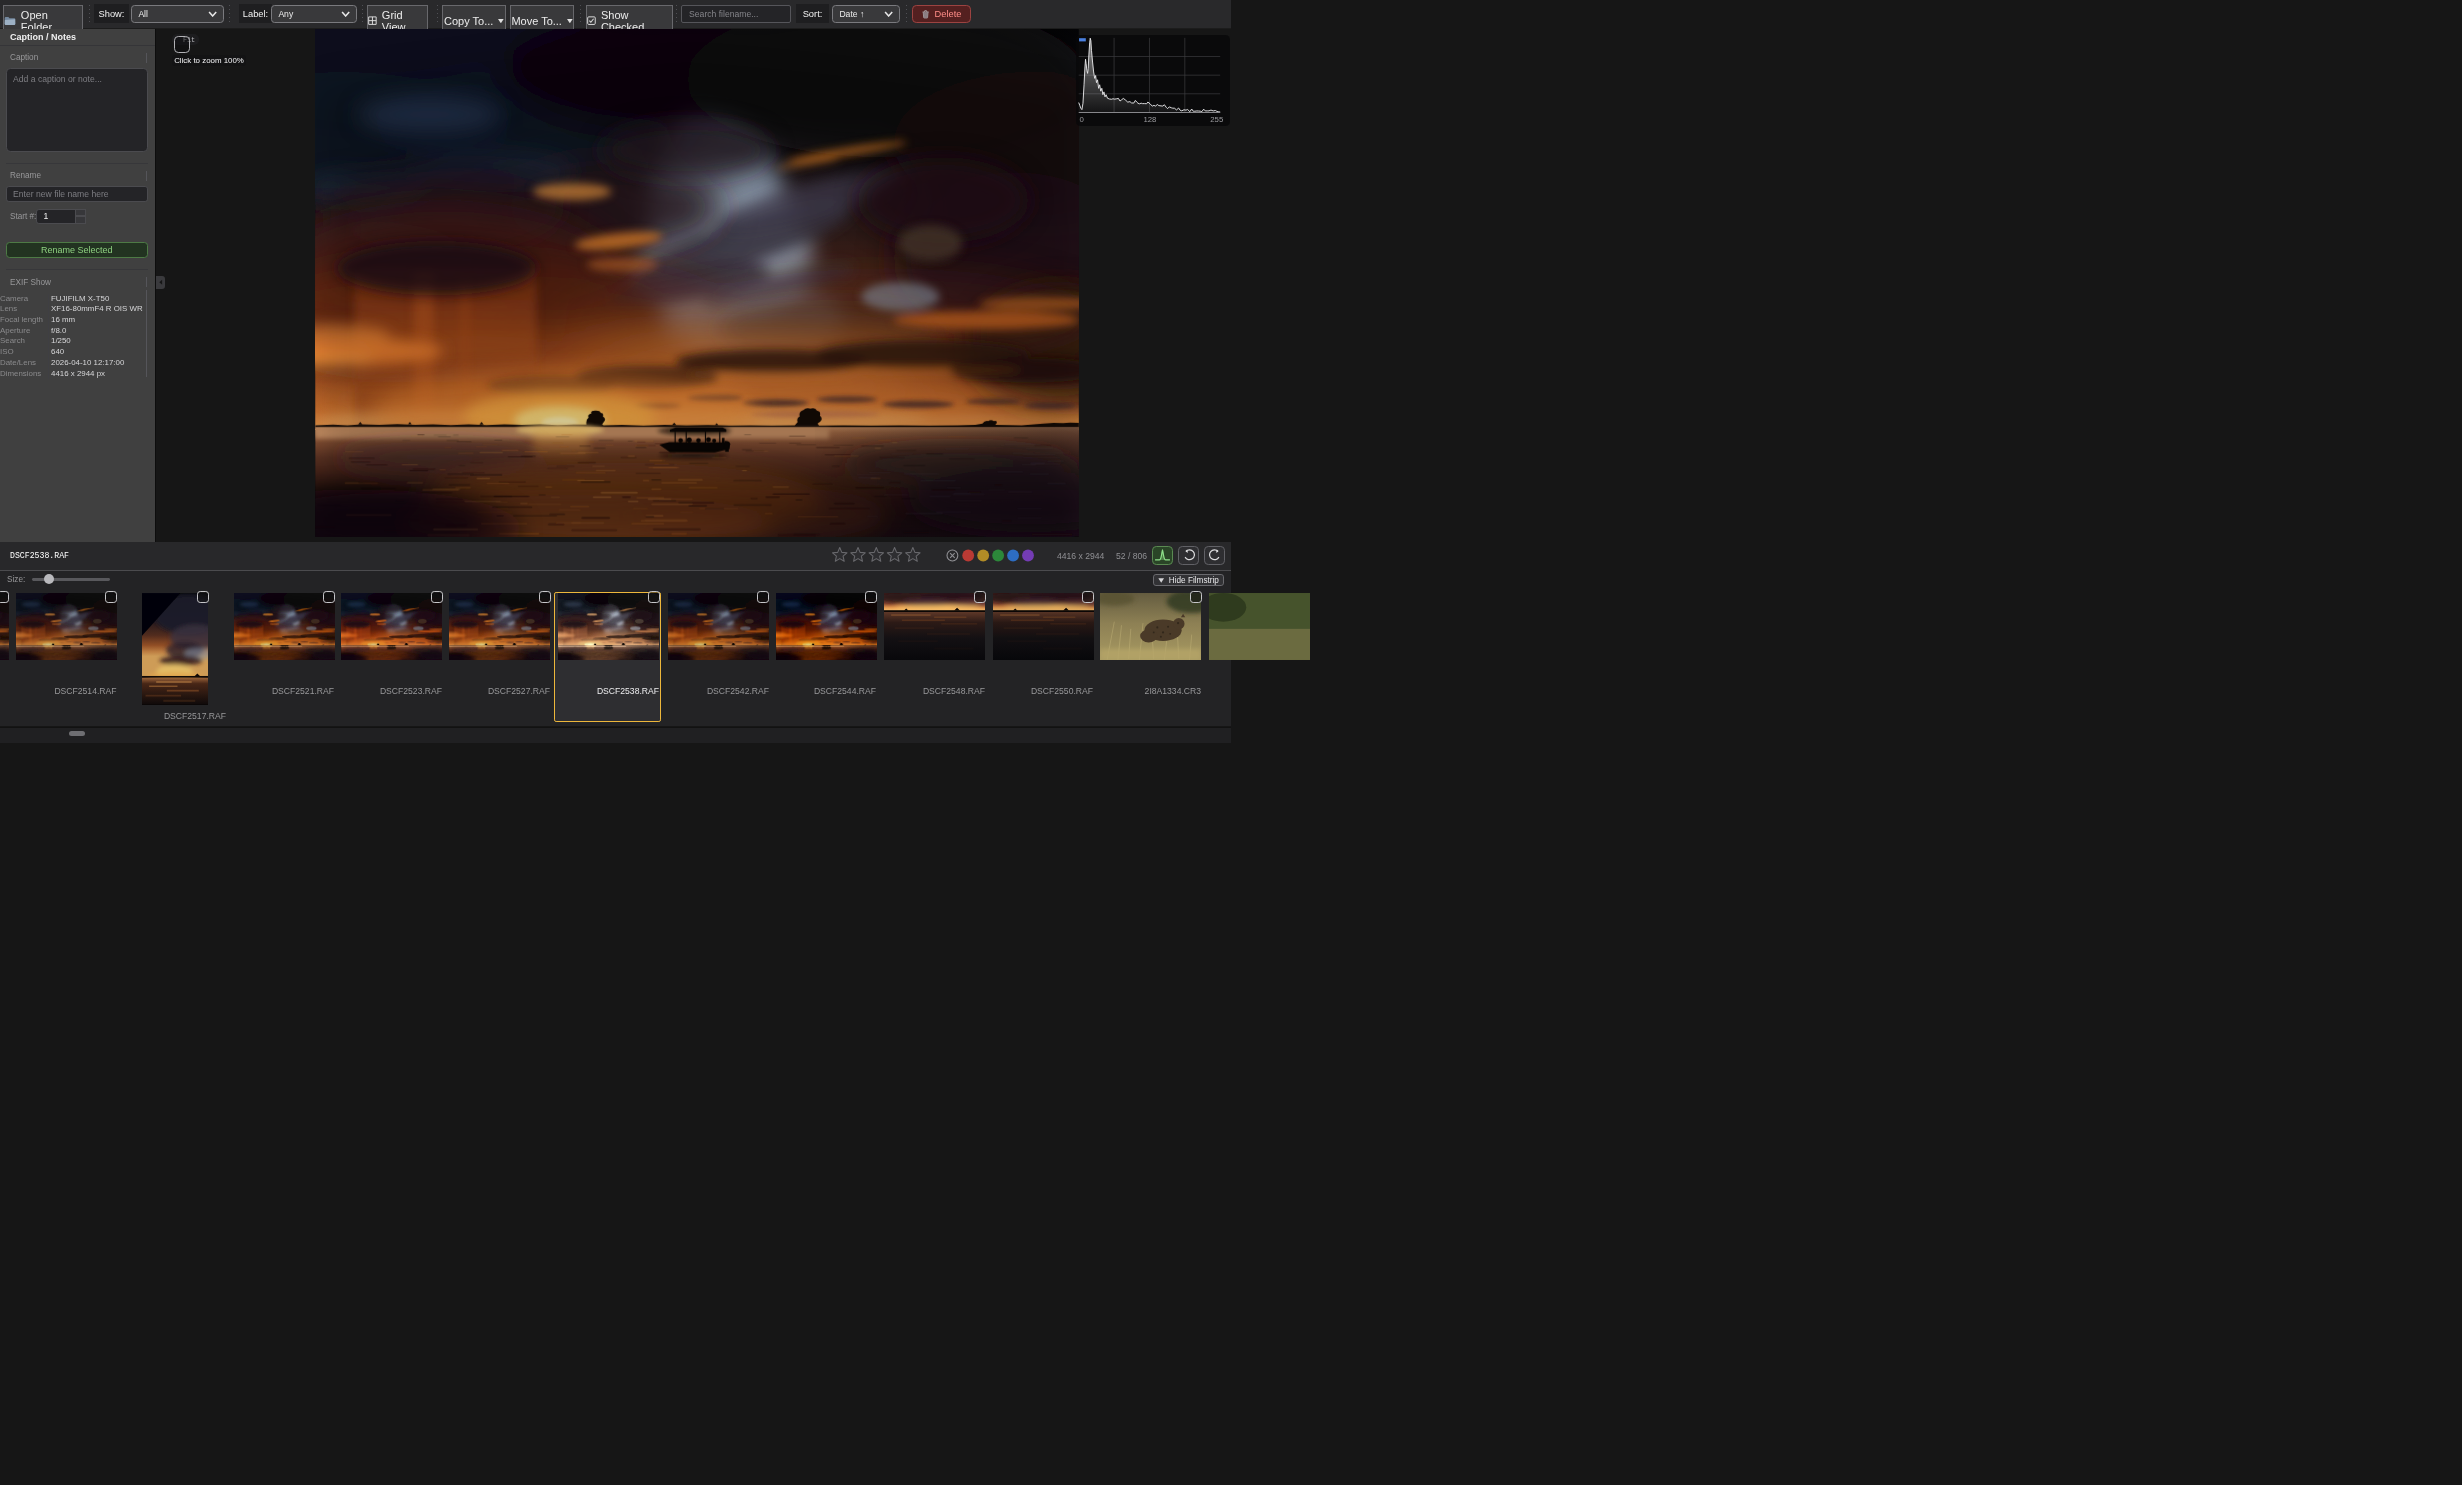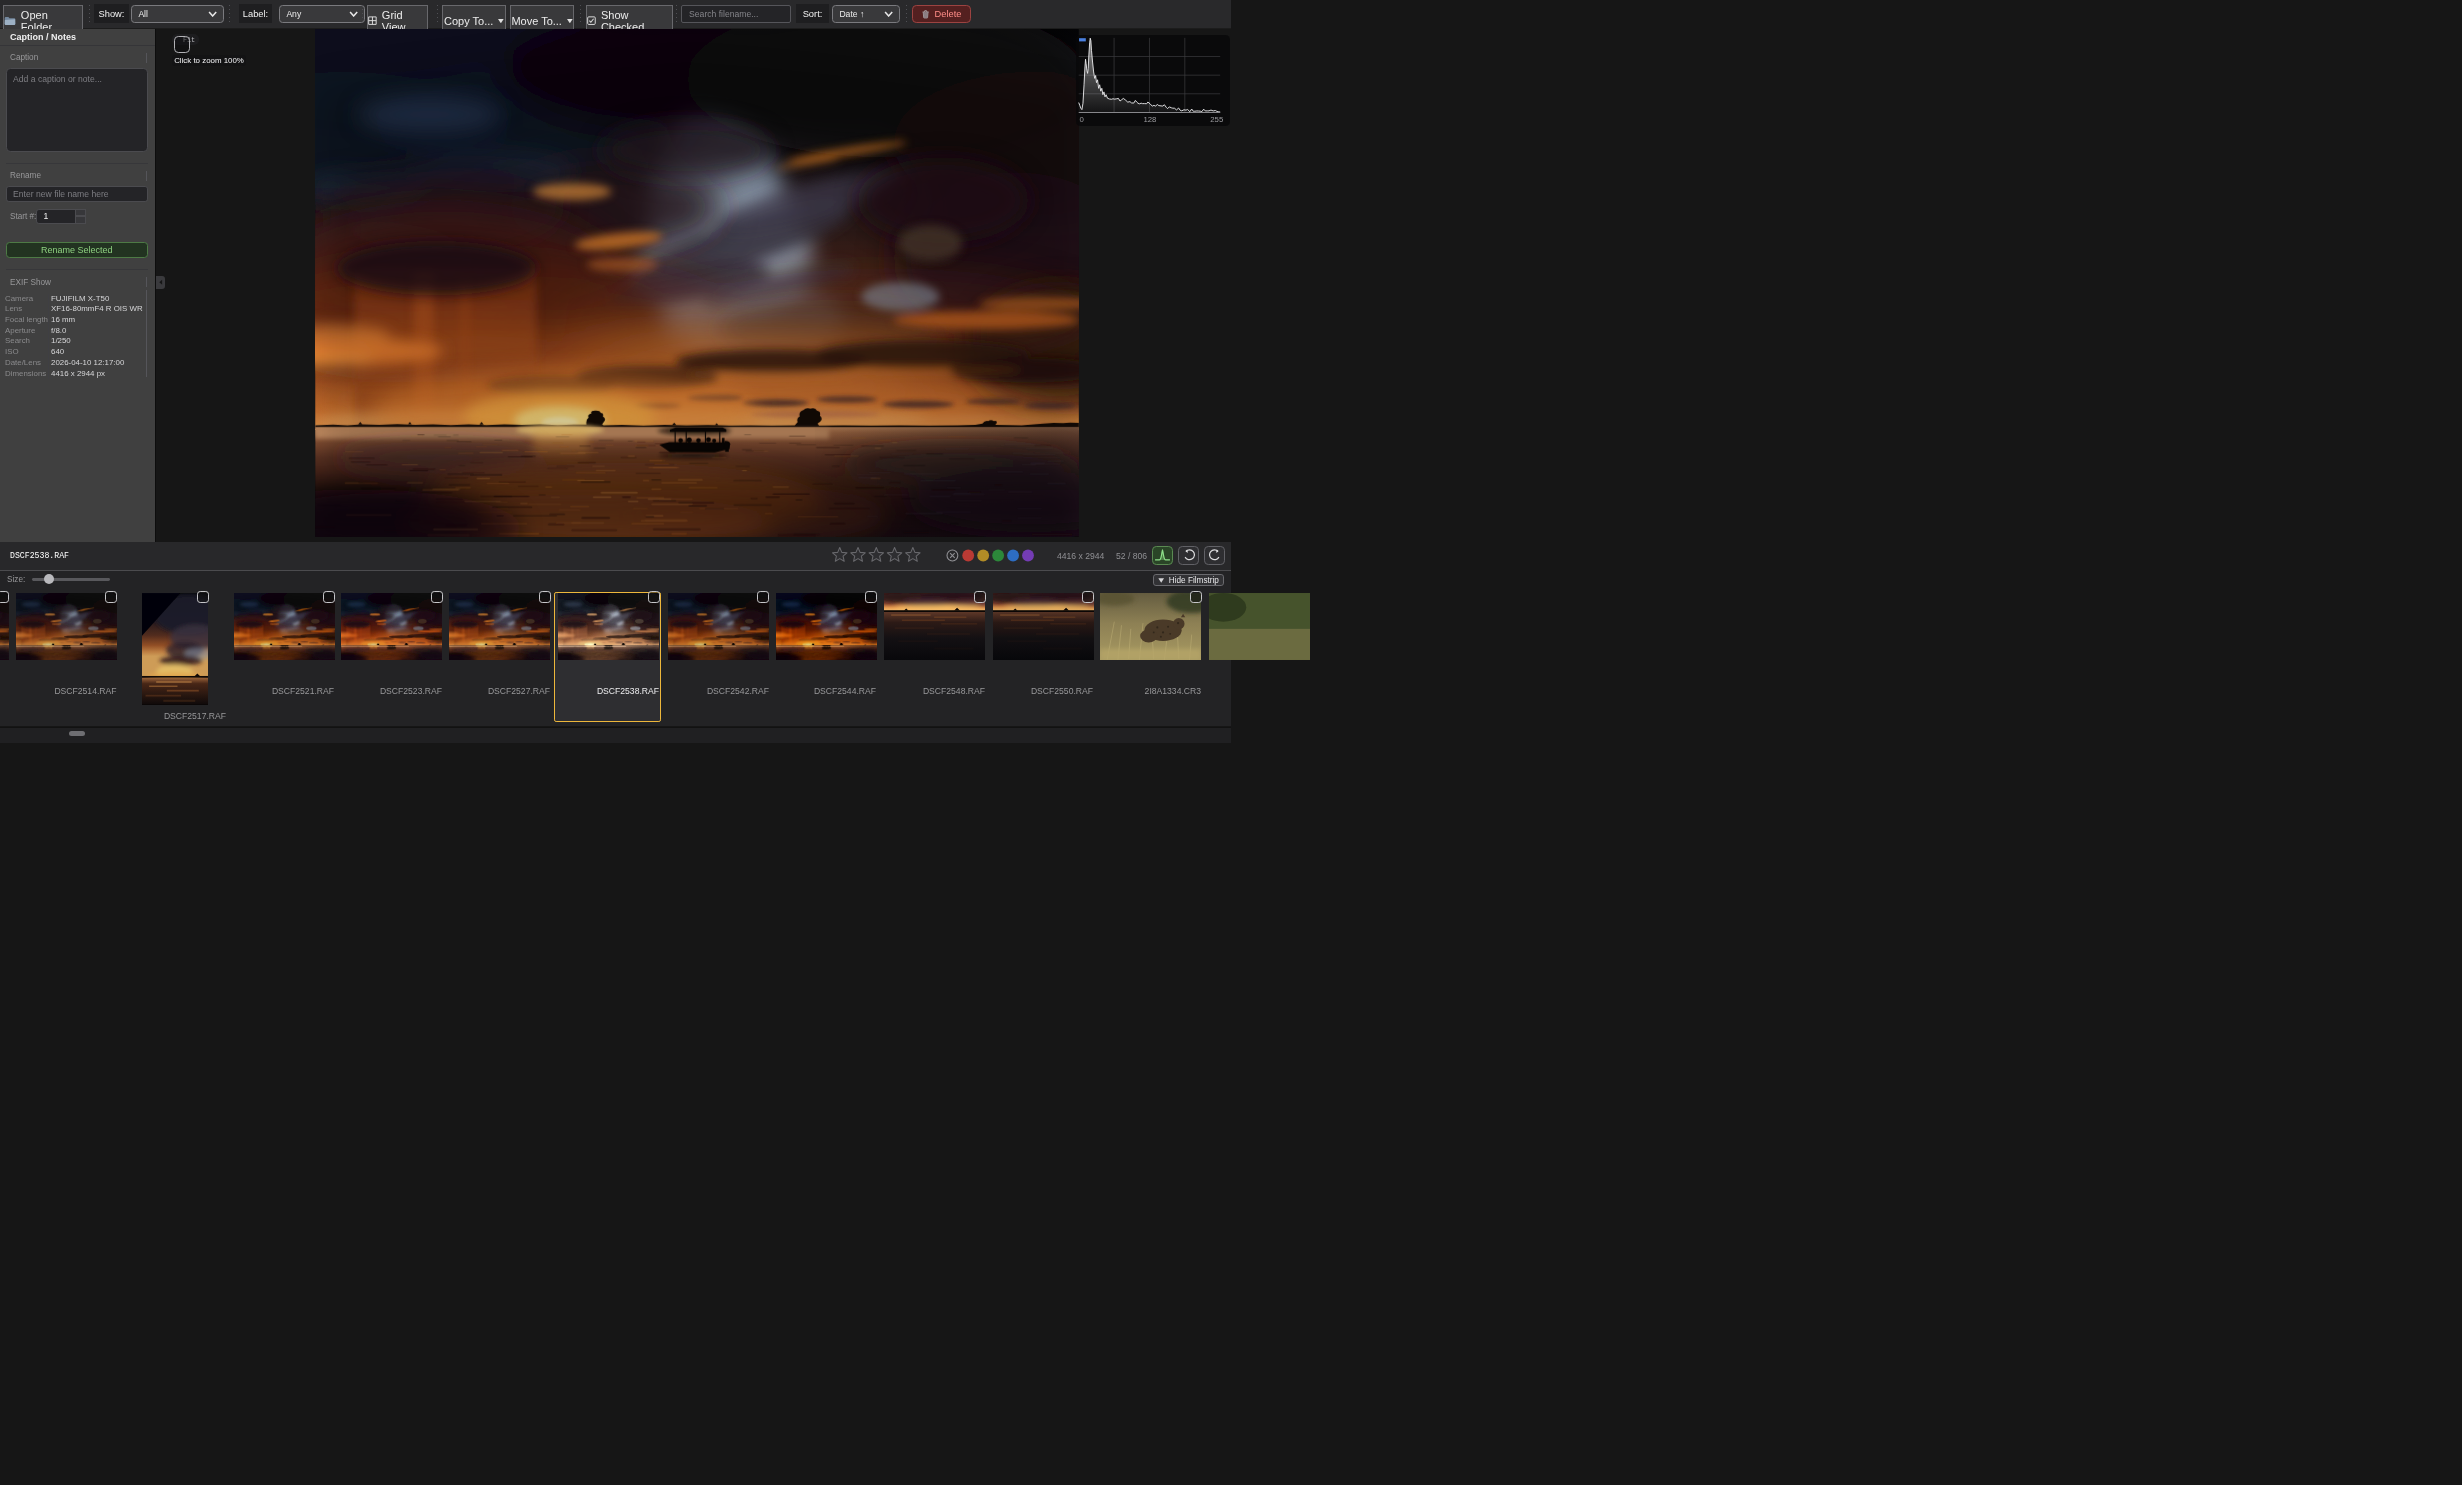--- a/index.html
+++ b/index.html
@@ -19,21 +19,21 @@
 .sbhead{position:absolute;left:0;top:0;width:155px;height:17px;border-bottom:0.7px solid #353538;color:#f0f0f0;font-size:9px;font-weight:bold;padding:3.6px 0 0 10px}
 .sblab{position:absolute;color:#98989a;font-size:8.2px}
 .sbta{position:absolute;left:5.7px;top:39px;width:142px;height:84px;background:#242427;border:0.7px solid #4b4b4f;border-radius:4.3px;color:#7d7d82;font-size:8.6px;padding:5.7px 6.4px}
 .sbdiv{position:absolute;left:5.7px;width:142px;border-top:0.7px solid #37373a}
 .sbin{position:absolute;left:5.7px;top:157px;width:142px;height:16.4px;background:#242427;border:0.7px solid #4b4b4f;border-radius:2.9px;color:#7d7d82;font-size:8.6px;display:flex;align-items:center;padding:0 6.4px}
 .sbnum{position:absolute;left:36px;top:180px;width:49px;height:15.7px;background:#242427;border:0.7px solid #4b4b4f;border-radius:2.9px;color:#f0f0f0;font-size:8.6px;display:flex;align-items:center;padding:0 6.4px}
 .spin{position:absolute;left:75px;top:180px;width:10.7px;height:15.7px;border-left:0.7px solid #4b4b4f}
 .spin div{height:7.9px;background:#37373a;border:0.7px solid #4b4b4f;border-left:none}
 .rensel{position:absolute;left:5.7px;top:213px;width:142px;height:16.4px;background:#223321;border:0.7px solid #4d7a45;border-radius:3.6px;color:#8ed080;font-size:9px;display:flex;align-items:center;justify-content:center}
 .exrow{display:flex;line-height:10.7px;font-size:7.9px}
-.exrow .k{width:46px;color:#8a8a8c;padding-left:5px;flex:none;white-space:nowrap}
+.exrow .k{width:46px;color:#8a8a8c;flex:none;white-space:nowrap}
 .exrow .v{color:#d6d6d8;white-space:nowrap;padding-left:5px}
 .tick{position:absolute;width:1.4px;background:#55555a}
 .collapse{position:absolute;left:156px;top:276px;width:9.3px;height:12.5px;background:#3a3a3d;border-radius:0 2.9px 2.9px 0;z-index:5}
 
 .canvas{position:absolute;left:156px;top:28.6px;width:1075px;height:513px;background:#161616}
 #mainphoto{position:absolute;left:159px;top:0}
 .histo{position:absolute;left:919px;top:6px;width:154px;height:91px;background:rgba(8,8,9,0.78);border-radius:4.3px}
 .fitpill{position:absolute;left:15.7px;top:5.2px;width:27px;height:11.3px;background:#1d1d1f;border-radius:5px;color:#b8b8bc;font-family:"Liberation Mono",monospace;font-size:6.8px;display:flex;align-items:center;justify-content:center;padding-left:7.1px}
 .fiticon{position:absolute;left:18px;top:7.4px;width:15.7px;height:16.6px;border:1.3px solid #b2b2b6;border-radius:4.3px;background:rgba(12,12,14,.45)}
 .ttip{position:absolute;width:74px;height:11px;background:#131314;border-radius:2.9px;color:#f4f4f6;font-size:7.9px;display:flex;align-items:center;justify-content:center}
@@ -65,21 +65,21 @@
       </svg>
     <span>Open Folder</span>
     </div>
   <div class="tsep" style="left:89px"></div>
   <div class="tchip" style="left:94px;width:35px">Show:</div>
   <div class="tsel" style="left:131px;width:93px">All<svg width="9.3" height="6.4" viewBox="0 0 13 9">
         <path d="M1.5 1.5 L6.5 7 L11.5 1.5" stroke="#e8e8e8" stroke-width="2.2" fill="none"></path>
       </svg></div>
   <div class="tsep" style="left:229px"></div>
   <div class="tchip" style="left:239px;width:33px">Label:</div>
-  <div class="tsel" style="left:279px;width:86px">Any<svg width="9.3" height="6.4" viewBox="0 0 13 9">
+  <div class="tsel" style="left:271px;width:86px">Any<svg width="9.3" height="6.4" viewBox="0 0 13 9">
         <path d="M1.5 1.5 L6.5 7 L11.5 1.5" stroke="#e8e8e8" stroke-width="2.2" fill="none"></path>
       </svg></div>
   <div class="tsep" style="left:362px"></div>
   <div class="tb" style="left:367px;width:61px">
     <svg width="9.3" height="9.3" viewBox="0 0 13 13">
         <path d="M1 1 H12 V12 H1 Z M6.5 1 V12 M1 6.5 H12" stroke="#e0e0e0" stroke-width="1.4" fill="none"></path>
       </svg>
     <span>Grid View</span>
     </div>
   <div class="tsep" style="left:437px"></div>

